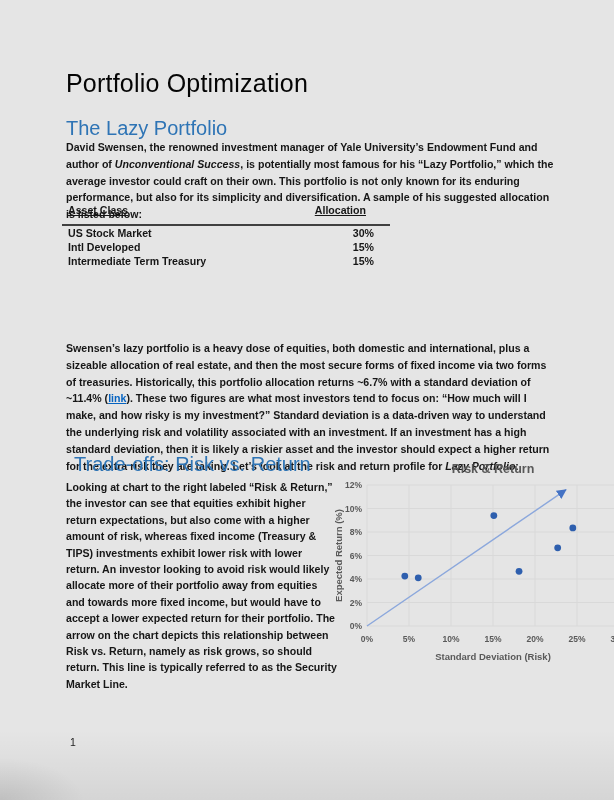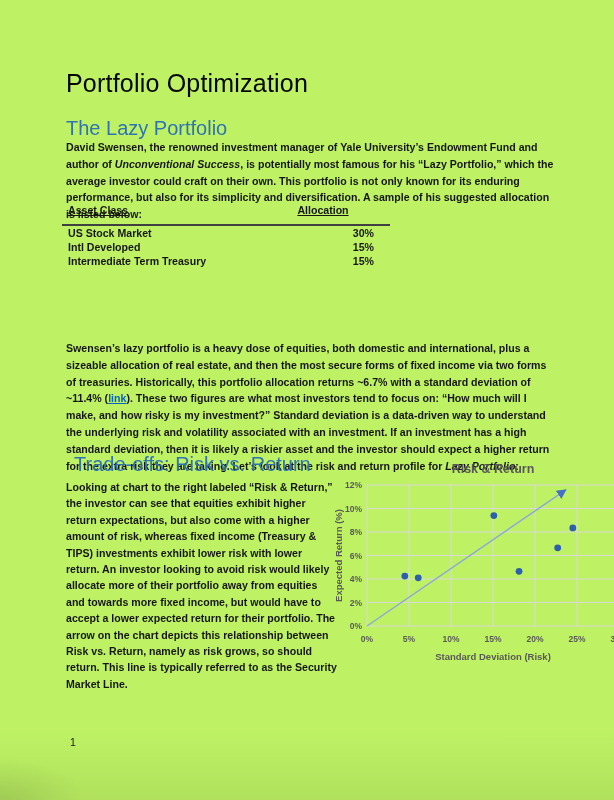--- a/index.html
+++ b/index.html
@@ -1,17 +1,17 @@
 <!DOCTYPE html>
 <html><head>
 <meta charset="utf-8">
 <style>
   html,body{margin:0;padding:0;background:#fff;}
   .page{
-    position:relative;width:614px;height:800px;background:#bef264;overflow:hidden;
+    position:relative;width:614px;height:800px;background:#e5e5e5;overflow:hidden;
     font-family:"Liberation Sans",sans-serif;color:#1a1a1a;
   }
   .page::after{
     content:'';position:absolute;left:0;right:0;bottom:0;height:70px;pointer-events:none;
     background:
       radial-gradient(120px 60px at 0% 100%, rgba(0,0,0,0.10), rgba(0,0,0,0) 70%),
       linear-gradient(to bottom, rgba(0,0,0,0), rgba(0,0,0,0.07));
   }
   .doc-title{
     position:absolute;left:66px;top:70px;font-size:25px;font-weight:400;
@@ -29,21 +29,21 @@
   .para2{position:absolute;left:66px;top:340px;width:489px;}
   .col-text{position:absolute;left:66px;top:479px;width:272px;line-height:16.4px;}
   .italic{font-style:italic;}
   a.doc-link{color:#0563C1;text-decoration:underline;cursor:pointer;}
   table.alloc{
     position:absolute;left:62px;top:204px;width:328px;border-collapse:collapse;
     font-size:10.6px;font-weight:700;color:#161616;
   }
   table.alloc thead tr{border-bottom:2.5px solid #404040;}
   table.alloc th{font-weight:700;text-decoration:underline;padding:0 0 8px 6px;text-align:left;}
-  table.alloc th.col-alloc{text-align:center;padding-right:24px;}
+  table.alloc th.col-alloc{text-align:right;padding-right:24px;}
   table.alloc td{padding:1px 0 1px 6px;}
   table.alloc td.val{text-align:right;padding-right:16px;}
   table.alloc col.c1{width:212px;}
   .chart{position:absolute;left:286px;top:453px;width:314px;height:228px;margin-left:46px;}
   .page-number{position:absolute;left:70px;top:736px;font-size:10.5px;font-weight:400;color:#222;}
 </style>
 </head>
 <body>
 
 <div class="page">

